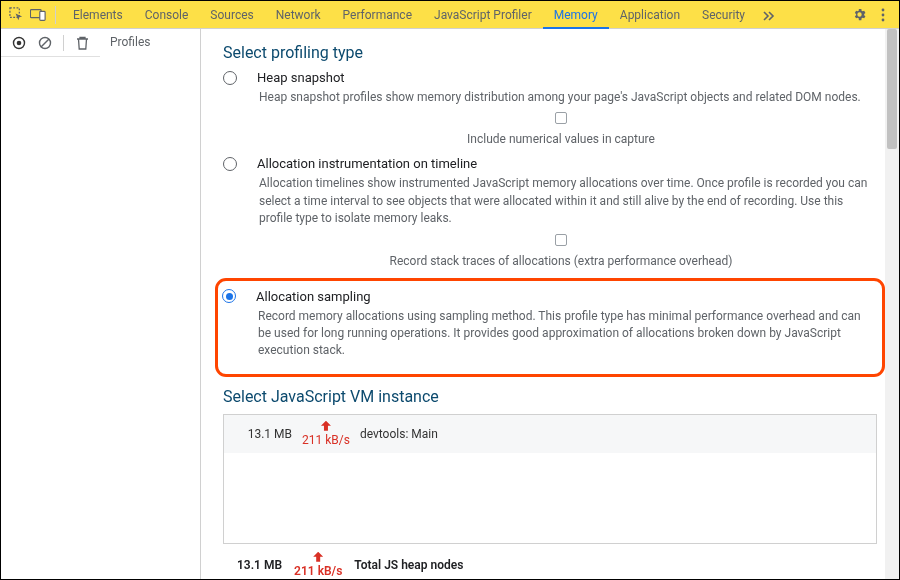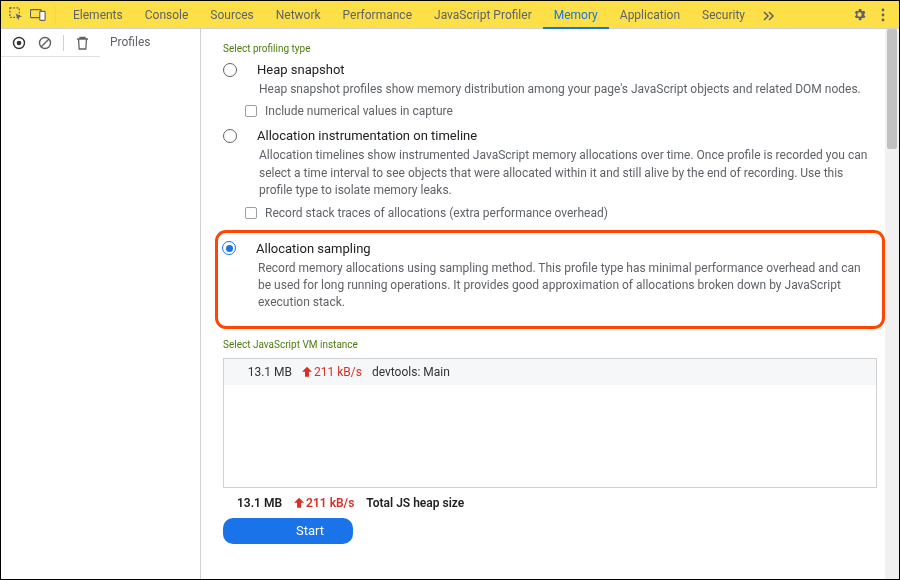--- a/index.html
+++ b/index.html
@@ -12,35 +12,35 @@
   .tabbar .ricon { width: 24px; height: 28px; display: flex; align-items: center; justify-content: center; color: #5f6368; cursor: pointer; }
   .body { display: flex; height: calc(580px - 28px - 2px); }
   .sidebar { width: 200px; border-right: 1px solid #d0d0d0; display: flex; flex-direction: row; }
   .sidetool { height: 28px; display: flex; align-items: center; gap: 10px; padding: 0 10px; border-bottom: 1px solid #e0e0e0; color: #5f6368; }
   .sidetool .ibtn { width: 16px; height: 16px; display: flex; align-items: center; justify-content: center; cursor: pointer; }
   .sidehdr { padding: 6px 10px; color: #5f6368; }
   .main { flex: 1; position: relative; overflow: hidden; }
   .scrollbar { position: absolute; right: 0; top: 0; bottom: 0; width: 14px; background: #f1f1f1; }
   .scrollbar .thumb { position: absolute; left: 2px; right: 2px; top: 0; height: 120px; background: #c1c1c1; border-radius: 2px; }
   .content { padding: 10px 22px 0 22px; height: 100%; overflow: hidden; }
-  h2.sec { font-size: 10px; font-weight: 400; color: #4d7c0f; margin: 4px 0 8px 0; }
+  h2.sec { font-size: 16px; font-weight: 400; color: #0c4a6e; margin: 4px 0 8px 0; }
   .opt { margin: 4px 0 10px 0; }
   .opt .row1 { display: flex; align-items: center; gap: 20px; }
   .opt .radio { width: 14px; height: 14px; border: 1.5px solid #5f6368; border-radius: 50%; position: relative; flex-shrink: 0; cursor: pointer; }
   .opt .radio.checked { border-color: #1a73e8; }
   .opt .radio.checked::after { content: ""; position: absolute; inset: 2.5px; border-radius: 50%; background: #1a73e8; }
   .opt .title { font-size: 13px; color: #202124; }
   .opt .desc { font-size: 12px; color: #5f6368; margin: 4px 0 4px 36px; line-height: 1.45; }
-  .opt .subrow { display: flex; align-items: center; gap: 8px; margin: 6px 0 0 22px; color: #5f6368; }
+  .opt .subrow { display: flex; align-items: center; gap: 8px; margin: 6px 0 0 22px; color: #5f6368; flex-direction: column; }
   .opt .checkbox { width: 12px; height: 12px; border: 1.5px solid #9aa0a6; border-radius: 2px; cursor: pointer; }
   .highlight { border: 3px solid #ff4500; border-radius: 11px; padding: 8px 10px 10px 4px; margin: 0 -8px 10px -8px; }
   .vmbox { border: 1px solid #d0d0d0; height: 130px; margin-top: 4px; }
   .vmrow { display: flex; align-items: center; gap: 10px; padding: 6px 14px; background: #f6f7f8; color: #333; }
   .vmrow .sz { min-width: 54px; text-align: right; }
-  .rate { color: #d93025; display: inline-flex; align-items: center; gap: 2px; }
+  .rate { color: #d93025; display: inline-flex; align-items: center; gap: 2px; flex-direction: column; }
   .rate .arrow { width: 10px; height: 10px; display:inline-block; background: #d93025; clip-path: polygon(50% 0, 100% 50%, 70% 50%, 70% 100%, 30% 100%, 30% 50%, 0 50%); }
   .totals { display: flex; align-items: center; gap: 12px; padding: 8px 14px 8px 14px; font-weight: 600; color: #202124; }
   .totals .lab { font-weight: 600; }
   .btnrow { display: flex; gap: 18px; padding: 0 0 0 0; }
   .btn { width: 130px; height: 26px; border-radius: 10px; display:flex; align-items:center; justify-content:center; font-size: 13px; cursor: pointer; padding-left: 44px; }
   .btn.primary { background: #1a73e8; color: #fff; }
   .btn.secondary { background: #fff; color: #1a73e8; border: 1px solid #dadce0; }
   svg { display: block; }
 </style>
 </head>
@@ -164,21 +164,21 @@
           <span>devtools: Main</span>
         </div>
       </div>
 
       <div class="totals">
         <span>13.1 MB</span>
         <span class="rate">
             <span class="arrow"></span>
             <span>211 kB/s</span>
           </span>
-        <span class="lab">Total JS heap size</span>
+        <span class="lab">Total JS heap nodes</span>
       </div>
 
       <div class="btnrow">
         <div class="btn primary">Start</div>
       </div>
     </div>
     <div class="scrollbar">
         <div class="thumb"></div>
       </div>
   </div>

